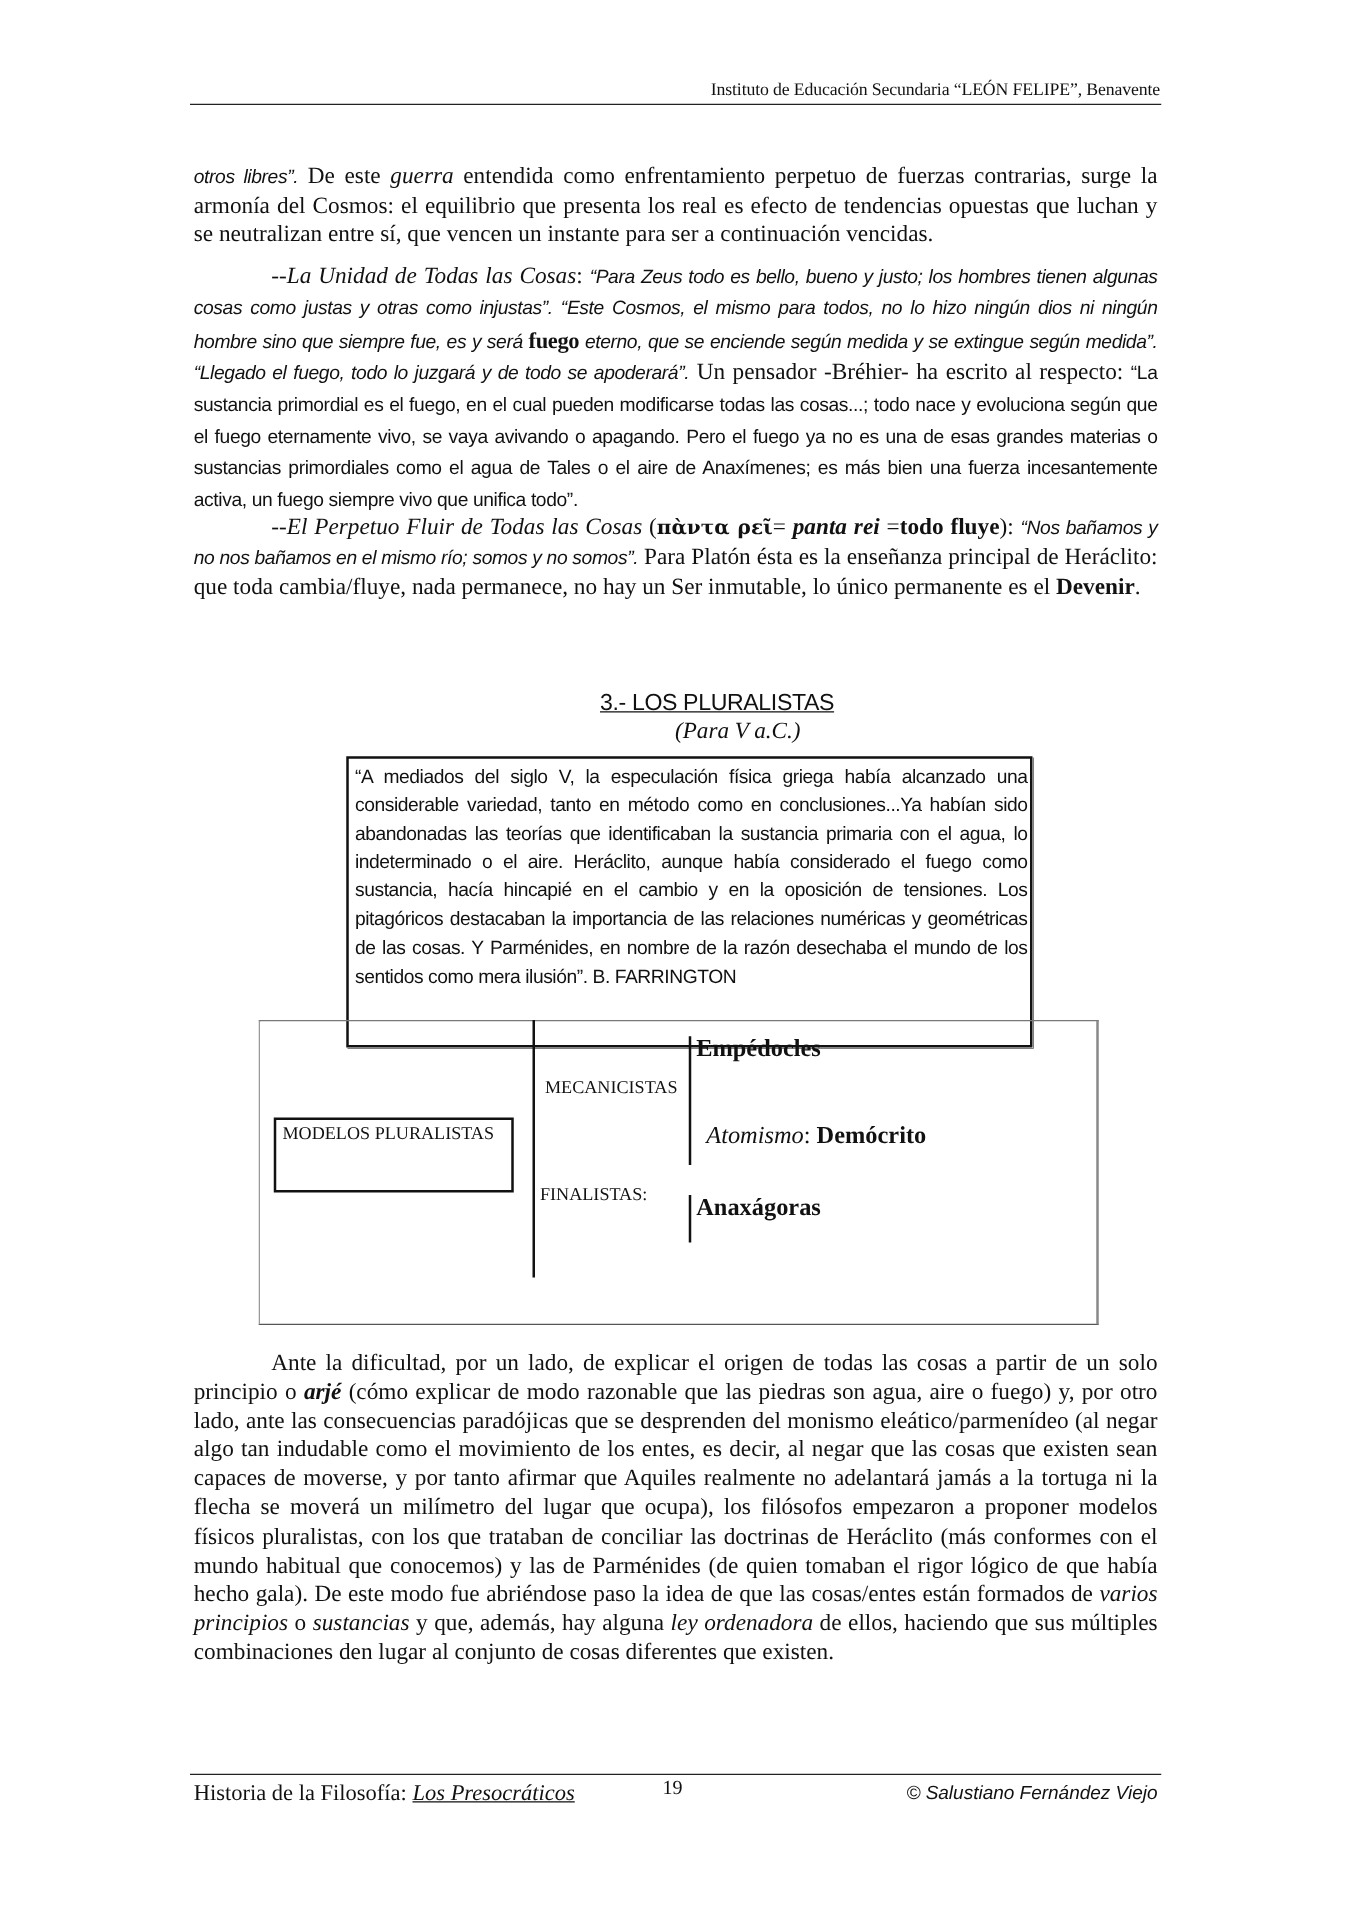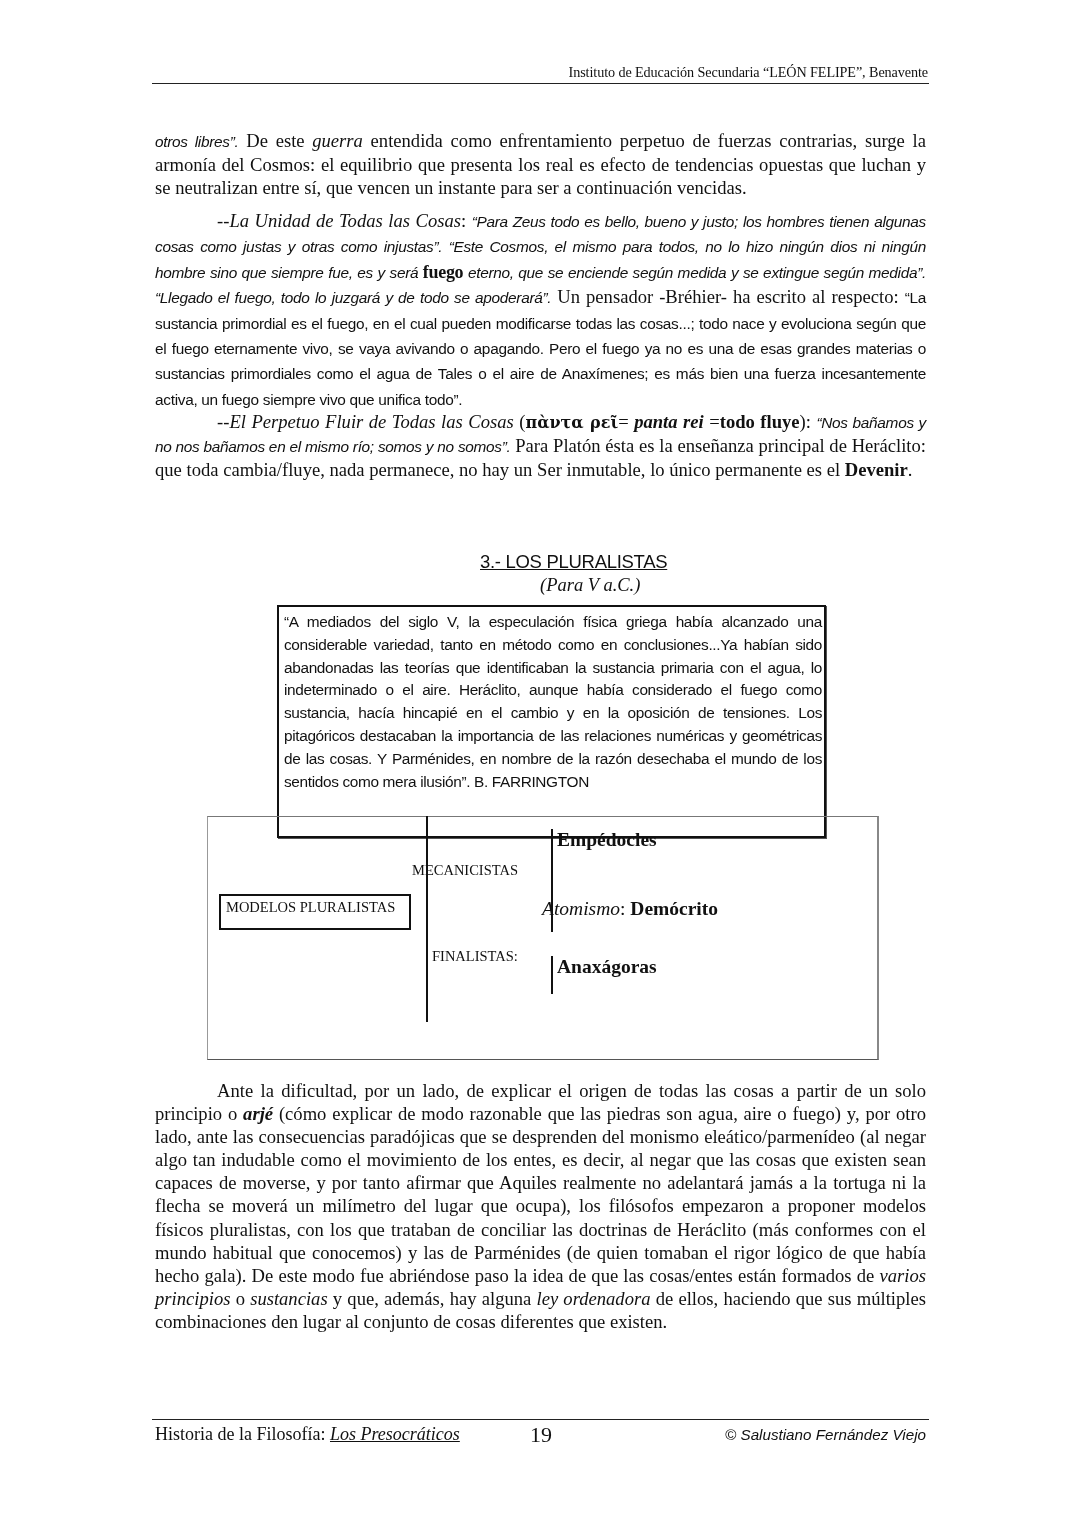--- a/index.html
+++ b/index.html
@@ -21,39 +21,39 @@
   #p2 { top: 209px; line-height: 24.4px; }
   #p4 { top: 410px; }
 
   #section-title { position: absolute; top: 551px; left: 480px; font-size: 18.5px; text-decoration: underline; font-family: "Liberation Sans", sans-serif; letter-spacing: -0.3px; }
   #section-sub { position: absolute; top: 575px; left: 540px; font-size: 18.5px; font-style: italic; }
 
   #quote-box { position: absolute; top: 605px; left: 277px; width: 549px; height: 233px; border: 2px solid #111; box-shadow: 1px 1px 0 #555; padding: 4px 2px 0 5px; box-sizing: border-box; }
   #quote-text { font-family: "Liberation Sans", sans-serif; font-size: 15.4px; line-height: 22.8px; text-align: justify; letter-spacing: -0.35px; margin: 0; }
 
   #diagram { position: absolute; top: 816px; left: 207px; width: 669px; height: 242px; border-top: 1px solid #777; border-left: 1px solid #999; border-right: 2px solid #888; border-bottom: 1px solid #555; }
-  #modelos-box { position: absolute; top: 894px; left: 219px; width: 192px; height: 36px; border: 2px solid #111; box-sizing: border-box; padding: 3px 0 0 5px; font-size: 14.5px; }
+  #modelos-box { position: absolute; top: 894px; left: 219px; width: 192px; height: 60px; border: 2px solid #111; box-sizing: border-box; padding: 3px 0 0 5px; font-size: 14.5px; }
   .vline { position: absolute; width: 0; border-left: 2px solid #111; }
   #vl-main { top: 816px; left: 426px; height: 206px; }
   #vl-mec { top: 829px; left: 551px; height: 103px; }
   #vl-fin { top: 956px; left: 551px; height: 38px; }
-  #lbl-mec { top: 862px; left: 412px; font-size: 14.5px; font-family: "Liberation Serif", serif; position: absolute; }
+  #lbl-mec { top: 862px; left: 436px; font-size: 14.5px; font-family: "Liberation Serif", serif; position: absolute; }
   #lbl-fin { top: 948px; left: 432px; font-size: 14.5px; font-family: "Liberation Serif", serif; position: absolute; }
   #n-emp { top: 829px; left: 557px; font-size: 19.5px; font-weight: bold; position: absolute; }
-  #n-ato { top: 898px; left: 542px; font-size: 19.5px; position: absolute; }
+  #n-ato { top: 898px; left: 565px; font-size: 19.5px; position: absolute; }
   #n-ato i { font-weight: normal; }
   #n-ato b { font-weight: bold; }
   #n-ana { top: 956px; left: 557px; font-size: 19.5px; font-weight: bold; position: absolute; }
 
   #p5 { top: 1079px; line-height: 23.1px; }
 
   #footer-rule { position: absolute; top: 1419px; left: 152px; width: 777px; height: 0; border-top: 1.5px solid #222; }
   #footer-left { position: absolute; top: 1424px; left: 155px; font-size: 18px; }
   #footer-left u { font-style: italic; margin-top: 32px; }
-  #page-num { position: absolute; top: 1422px; left: 530px; font-size: 22px; }
+  #page-num { position: absolute; top: 1422px; left: 530px; font-size: 16px; }
   #footer-right { position: absolute; top: 1426px; right: 154px; font-size: 15.2px; font-style: italic; font-family: "Liberation Sans", sans-serif; margin-left: 21px; }
 </style>
 </head>
 <body>
 
 <div id="header-text" class="serif">Instituto de Educación Secundaria “LEÓN FELIPE”, Benavente</div>
 <div id="header-rule"></div>
 
 <div id="p1" class="para serif">
   <p><span class="q">otros libres”.</span><span> De este </span><i>guerra</i><span> entendida como enfrentamiento perpetuo de fuerzas contrarias, surge la armonía del Cosmos: el equilibrio que presenta los real es efecto de tendencias opuestas que luchan y se neutralizan entre sí, que vencen un instante para ser a continuación vencidas.</span></p>

